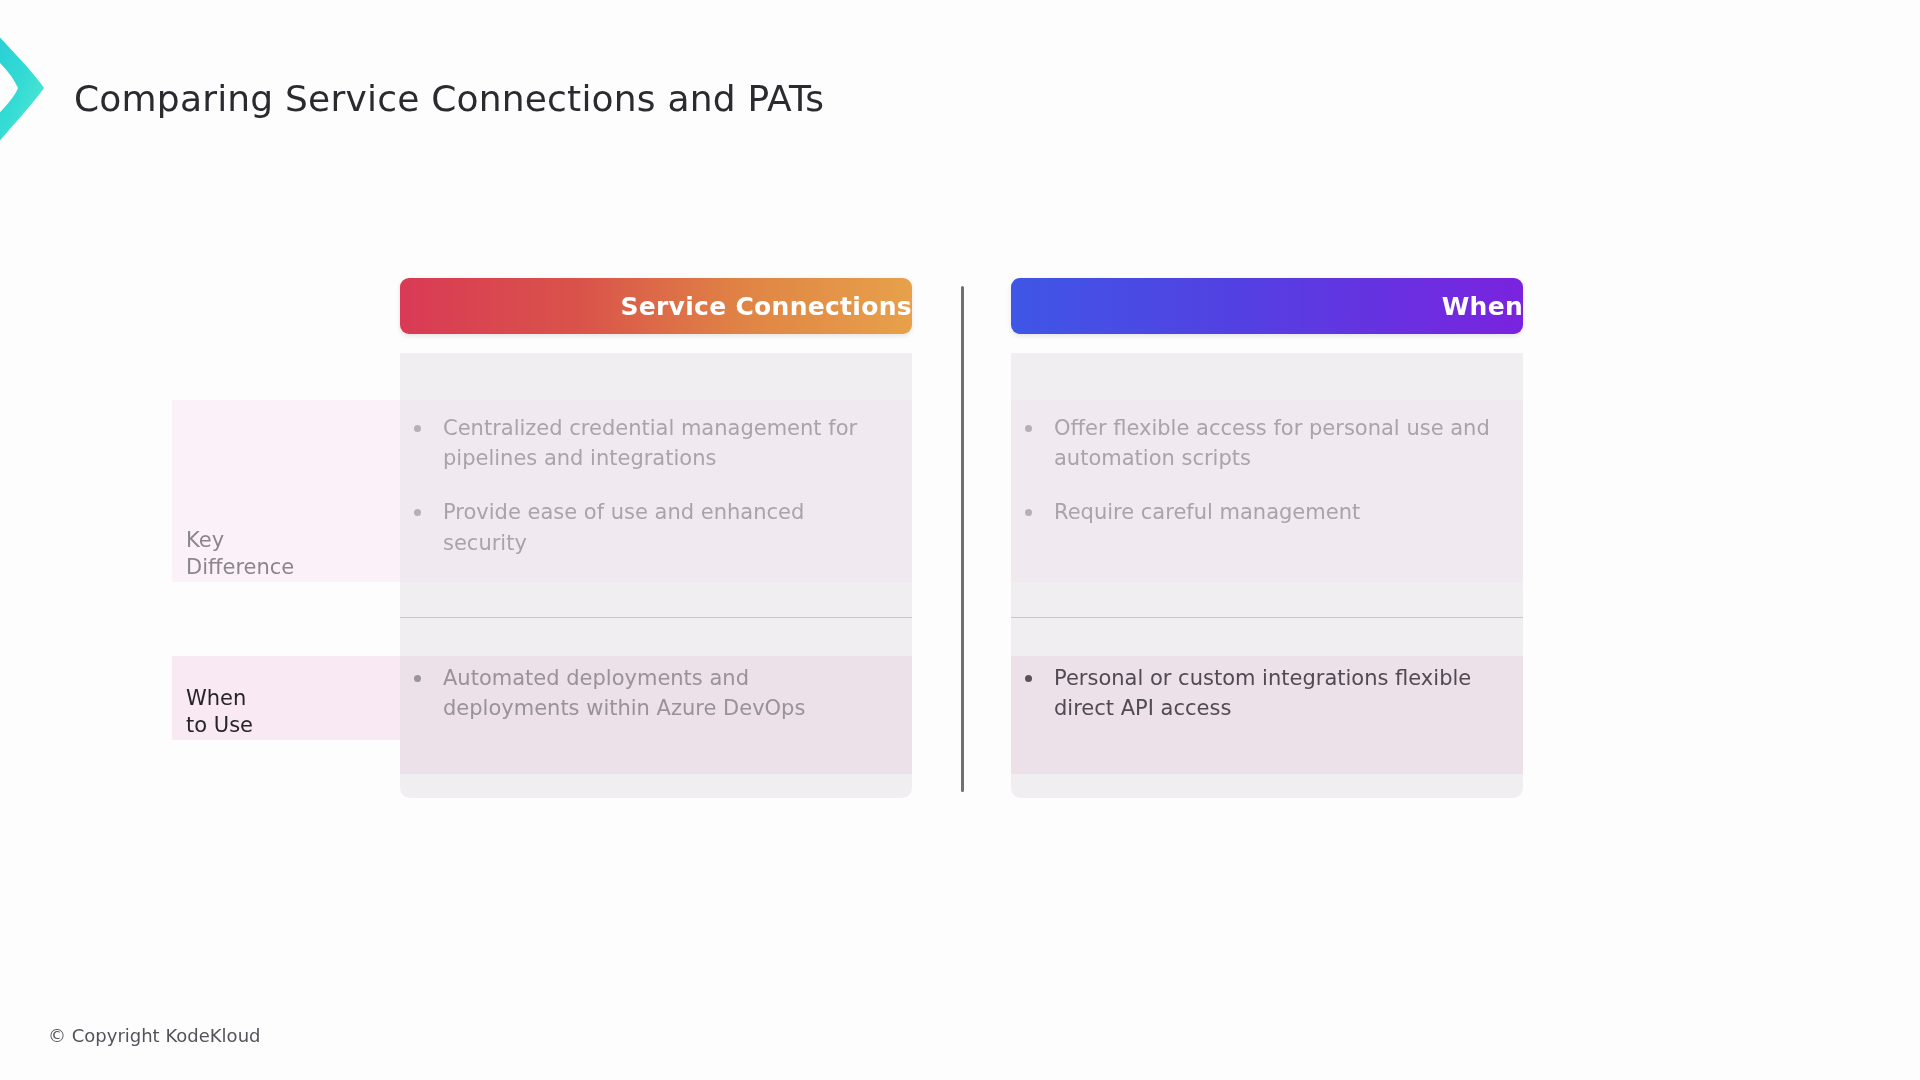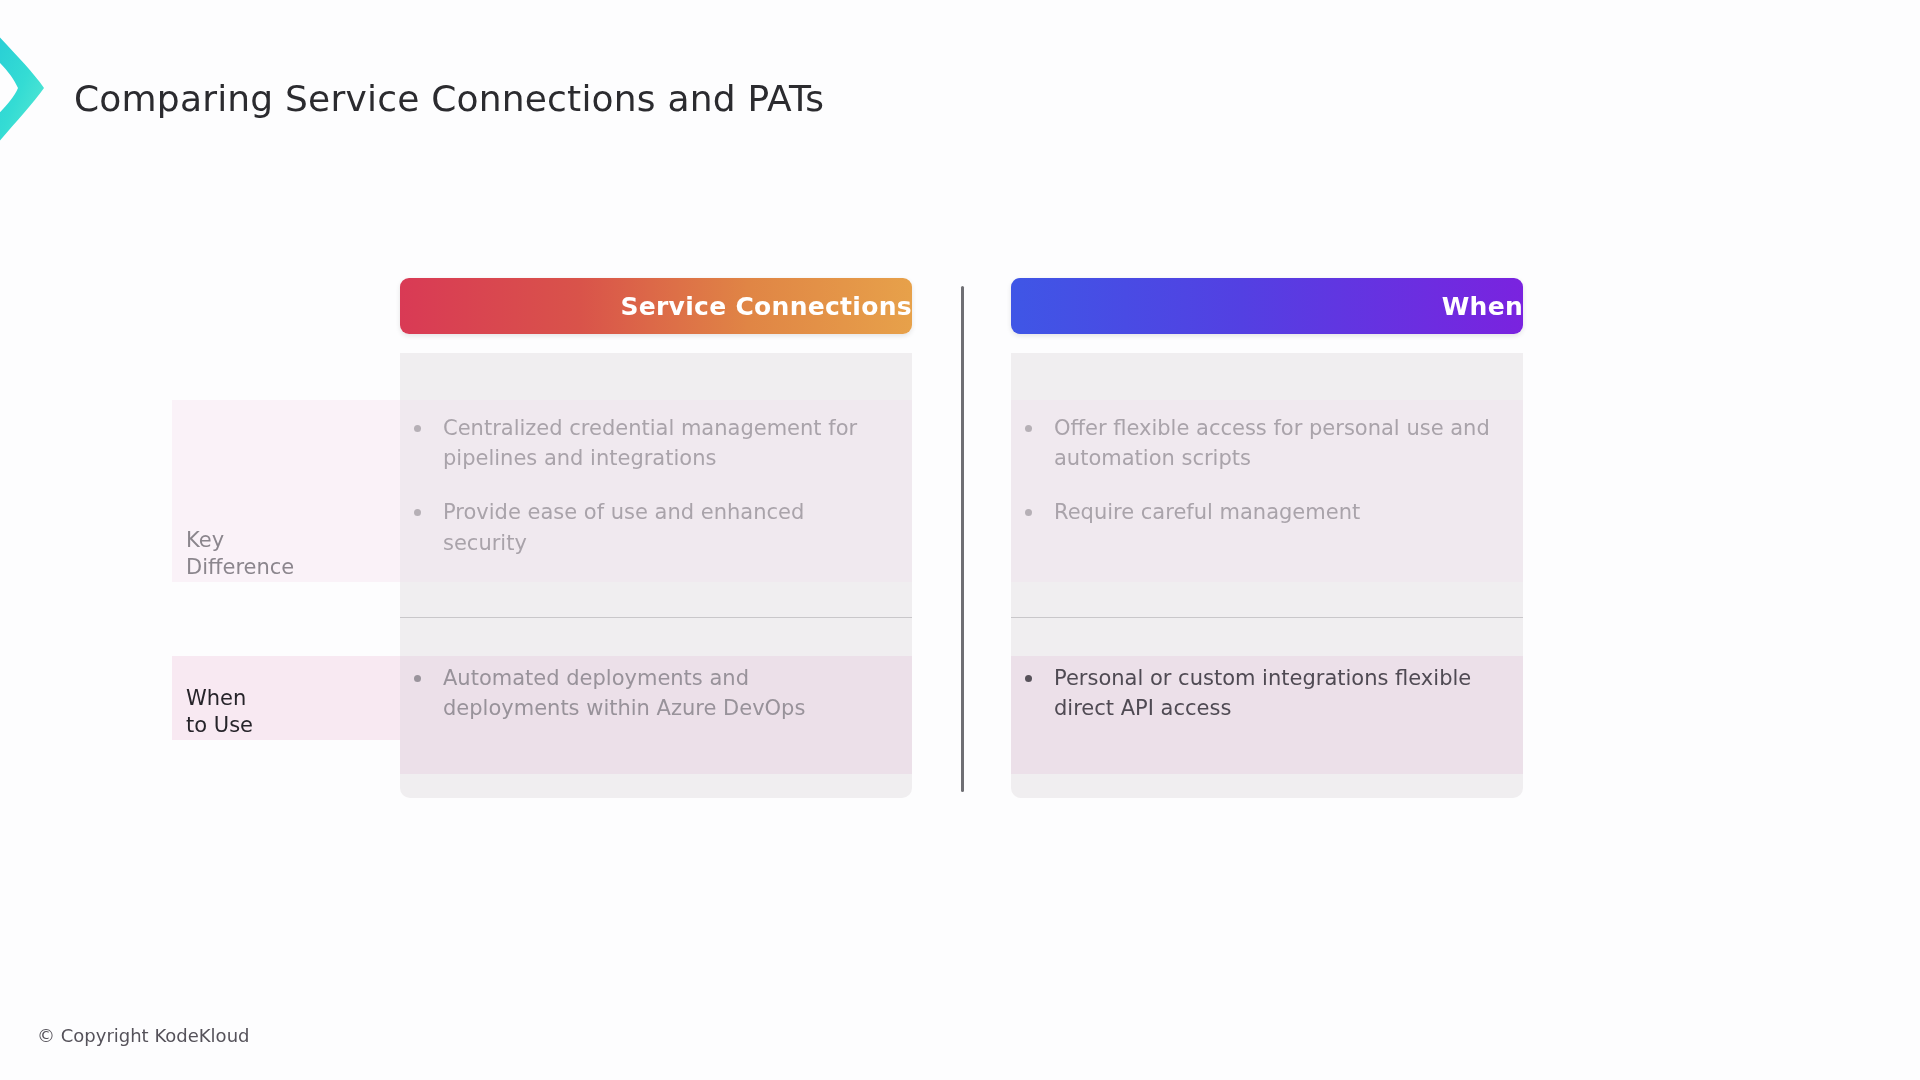--- a/index.html
+++ b/index.html
@@ -180,21 +180,21 @@
 
   .tone-mid .bullet-dot  { background: #9a949c; }
   .tone-mid .bullet-text { color: #98929a; }
 
   .tone-dark .bullet-dot  { background: #57525a; }
   .tone-dark .bullet-text { color: #4f4a53; }
 
   
   .footer {
     position: absolute;
-    left: 37px;
+    left: 48px;
     top: 1025px;
     font-size: 18px;
     color: #55525a;
   }
 </style>
 </head>
 <body>
 
 <div class="slide">
 

